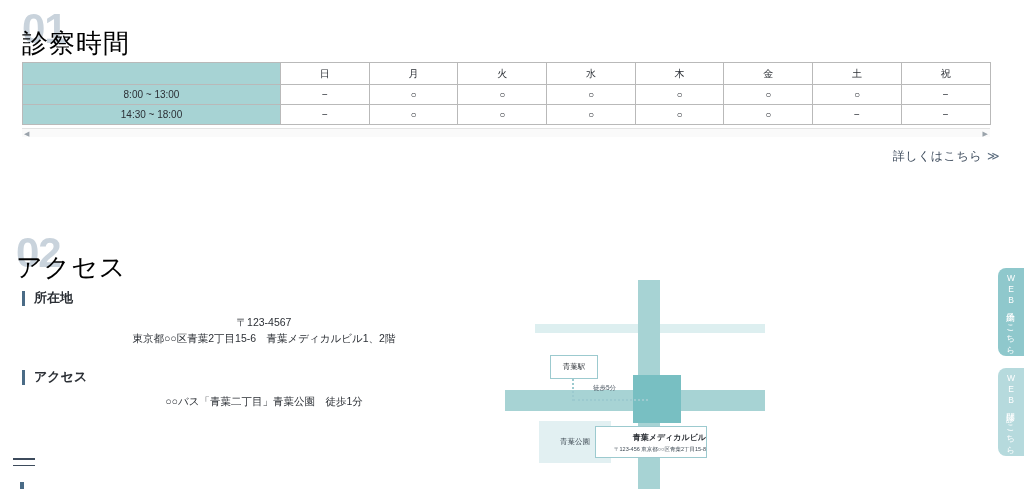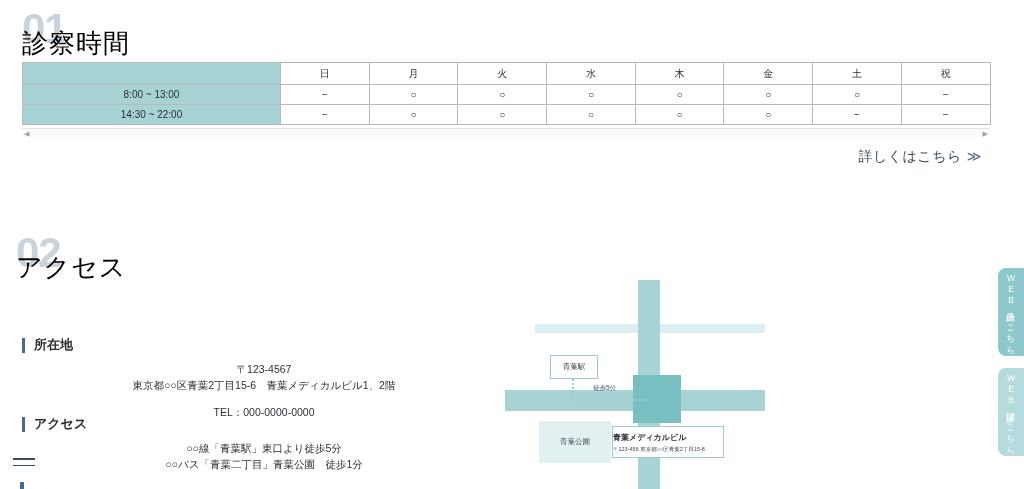--- a/index.html
+++ b/index.html
@@ -39,28 +39,28 @@
 
   .scrollbar {
     position: absolute; left: 22px; top: 128px; width: 968px; height: 9px;
     background: #fafafa; border-top: 1px solid #e3e3e3;
   }
   .scrollbar .arrow { position: absolute; top: 1px; font-size: 7px; color: #9aa3ab; line-height: 7px; }
   .scrollbar .arrow.left { left: 2px; }
   .scrollbar .arrow.right { right: 2px; }
 
   .more-link {
-    position: absolute; right: 42px; top: 148px;
-    font-size: 14px; color: #3d4b5c; letter-spacing: .5px;
+    position: absolute; right: 24px; top: 148px;
+    font-size: 12px; color: #3d4b5c; letter-spacing: .5px;
     text-decoration: none; cursor: pointer;
   }
   .more-link .chev { margin-left: 5px; color: #5a6b7d; }
 
   
-  .sub-block { position: absolute; margin-top: 47px; }
+  .sub-block { position: absolute; }
   .sub-head {
     font-size: 13px; font-weight: 700; color: #2b2f35;
     padding-left: 12px; position: relative; line-height: 16px;
   }
   .sub-head::before {
     content: ""; position: absolute; left: 0; top: 1px;
     width: 3px; height: 15px; background: #4a6b86;
   }
   .sub-body {
     margin-top: 8px; padding-left: 24px;
@@ -93,23 +93,23 @@
   }
   .walk-path-h {
     position: absolute; left: 68px; top: 119px; width: 75px; height: 2px;
     border-top: 2px dotted #9ccacf;
   }
   .walk-label {
     position: absolute; left: 88px; top: 104px;
     font-size: 6.5px; color: #4a5560; background: transparent;
   }
   .bldg-callout {
-    position: absolute; left: 107px; top: 146px; width: 112px; height: 32px;
+    position: absolute; left: 90px; top: 146px; width: 112px; height: 32px;
     background: #fff; border: 1px solid #9ccacf; text-align: center;
-    display: flex; flex-direction: column; align-items: flex-start; justify-content: center;
+    display: flex; flex-direction: column; align-items: flex-end; justify-content: center;
   }
   .bldg-callout .name { font-size: 8px; font-weight: 700; color: #2b2f35; }
   .bldg-callout .addr { font-size: 5.5px; color: #3f4a54; margin-top: 3px; }
 
   
   .side-tabs { position: absolute; right: 0; top: 268px; width: 26px; }
   .side-tab {
     width: 26px; border-radius: 8px 0 0 8px;
     display: flex; align-items: center; justify-content: center;
     cursor: pointer; margin-bottom: 12px;
@@ -162,21 +162,21 @@
           <td class="mark">−</td>
           <td class="mark">○</td>
           <td class="mark">○</td>
           <td class="mark">○</td>
           <td class="mark">○</td>
           <td class="mark">○</td>
           <td class="mark">○</td>
           <td class="mark">−</td>
         </tr>
         <tr>
-          <td class="rowlabel">14:30 ~ 22:00</td>
+          <td class="rowlabel">14:30 ~ 18:00</td>
           <td class="mark">−</td>
           <td class="mark">○</td>
           <td class="mark">○</td>
           <td class="mark">○</td>
           <td class="mark">○</td>
           <td class="mark">○</td>
           <td class="mark">−</td>
           <td class="mark">−</td>
         </tr>
       </tbody>
@@ -196,28 +196,26 @@
     <div class="sec-num">02</div>
     <div class="sec-title">アクセス</div>
   </div>
 
   <div class="sub-block" style="left:22px; top:290px; width:460px;">
     <div class="sub-head">所在地</div>
     <div class="sub-body">
       <div>〒123-4567</div>
       <div>東京都○○区青葉2丁目15-6　青葉メディカルビル1、2階</div>
       <div class="spacer"></div>
-      <div>TEL：000-0000-0000</div>
     </div>
   </div>
 
   <div class="sub-block" style="left:22px; top:369px; width:460px;">
     <div class="sub-head">アクセス</div>
     <div class="sub-body">
-      <div>○○線「青葉駅」東口より徒歩5分</div>
       <div>○○バス「青葉二丁目」青葉公園　徒歩1分</div>
     </div>
   </div>
 
 
   <div class="map">
     <div class="road light h-light"></div>
     <div class="road v-main"></div>
     <div class="road h-main"></div>
     <div class="bldg-block"></div>

